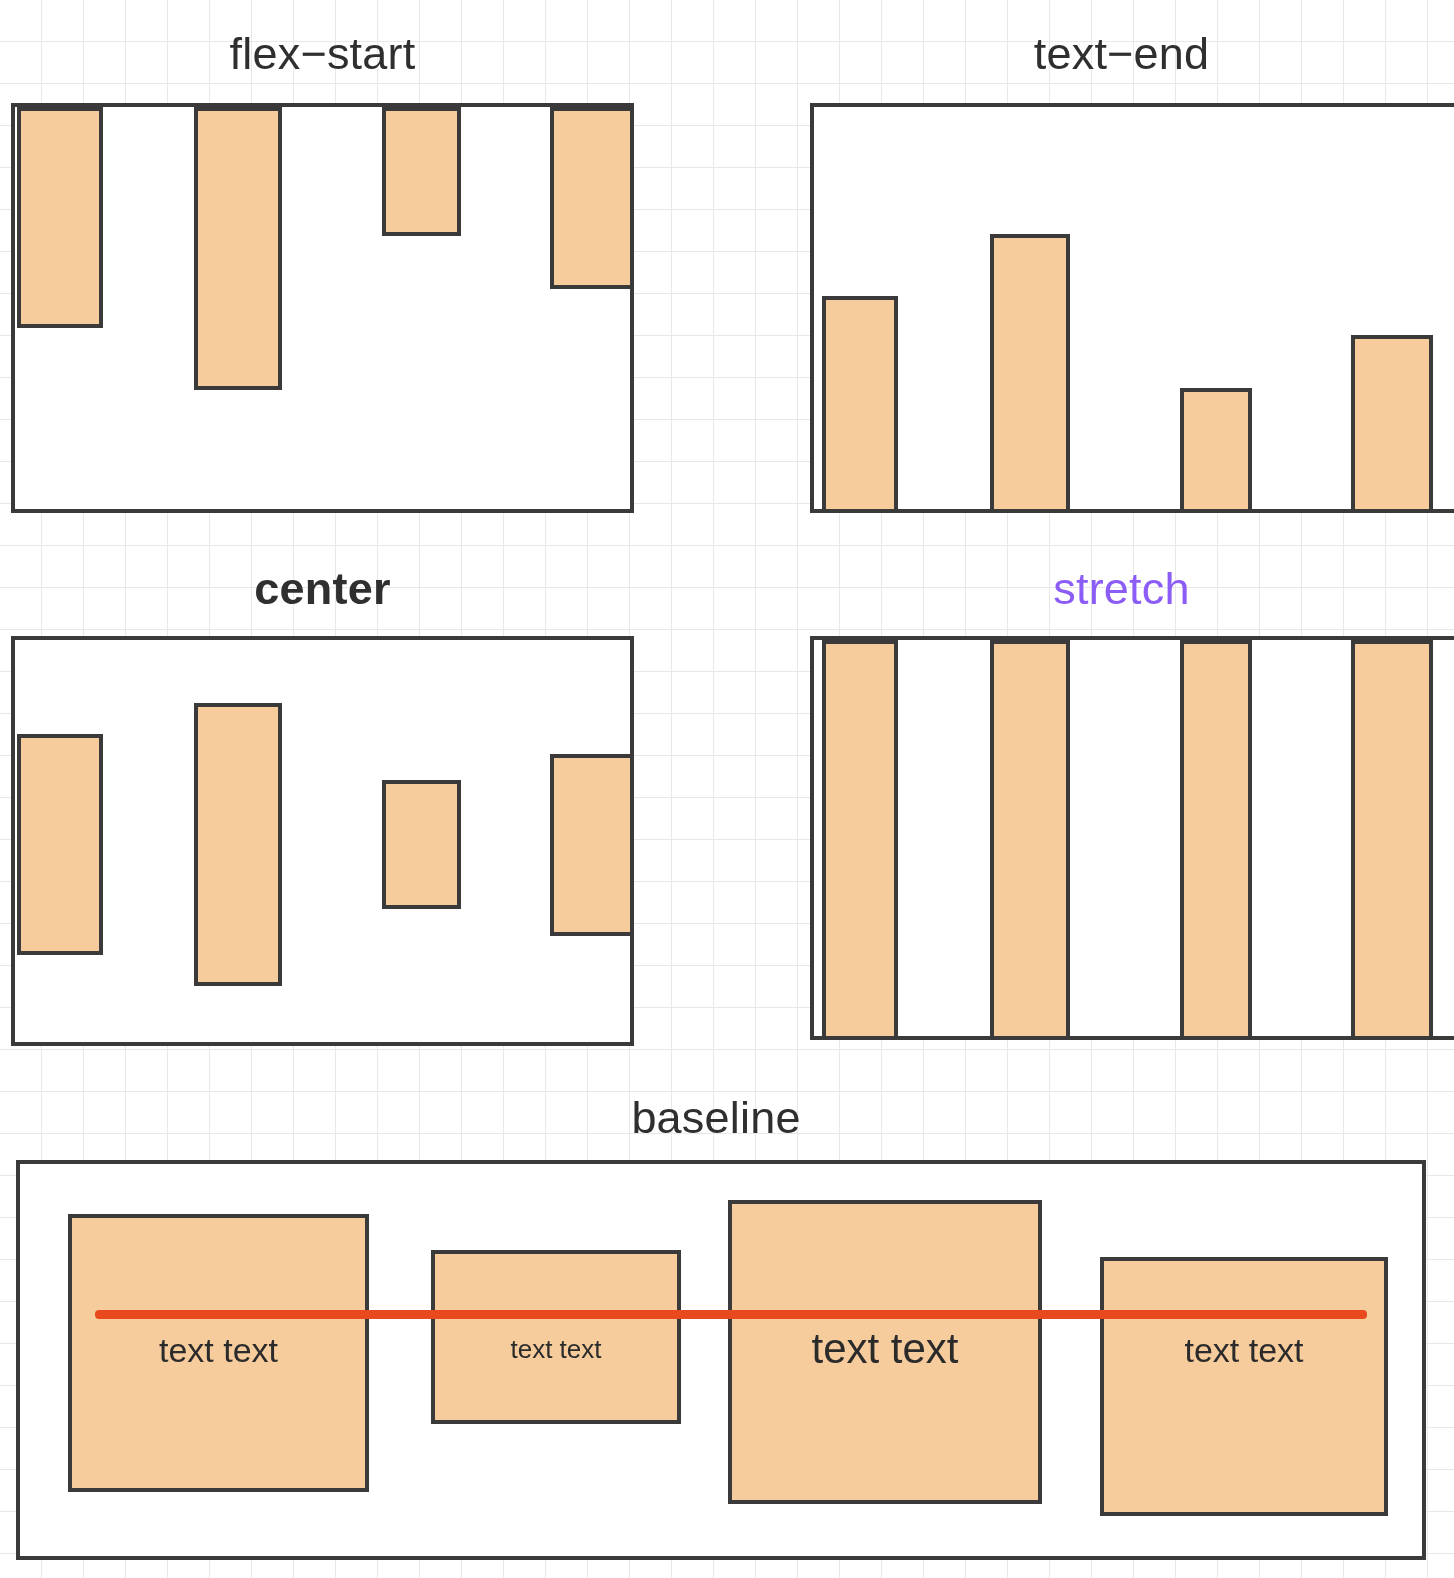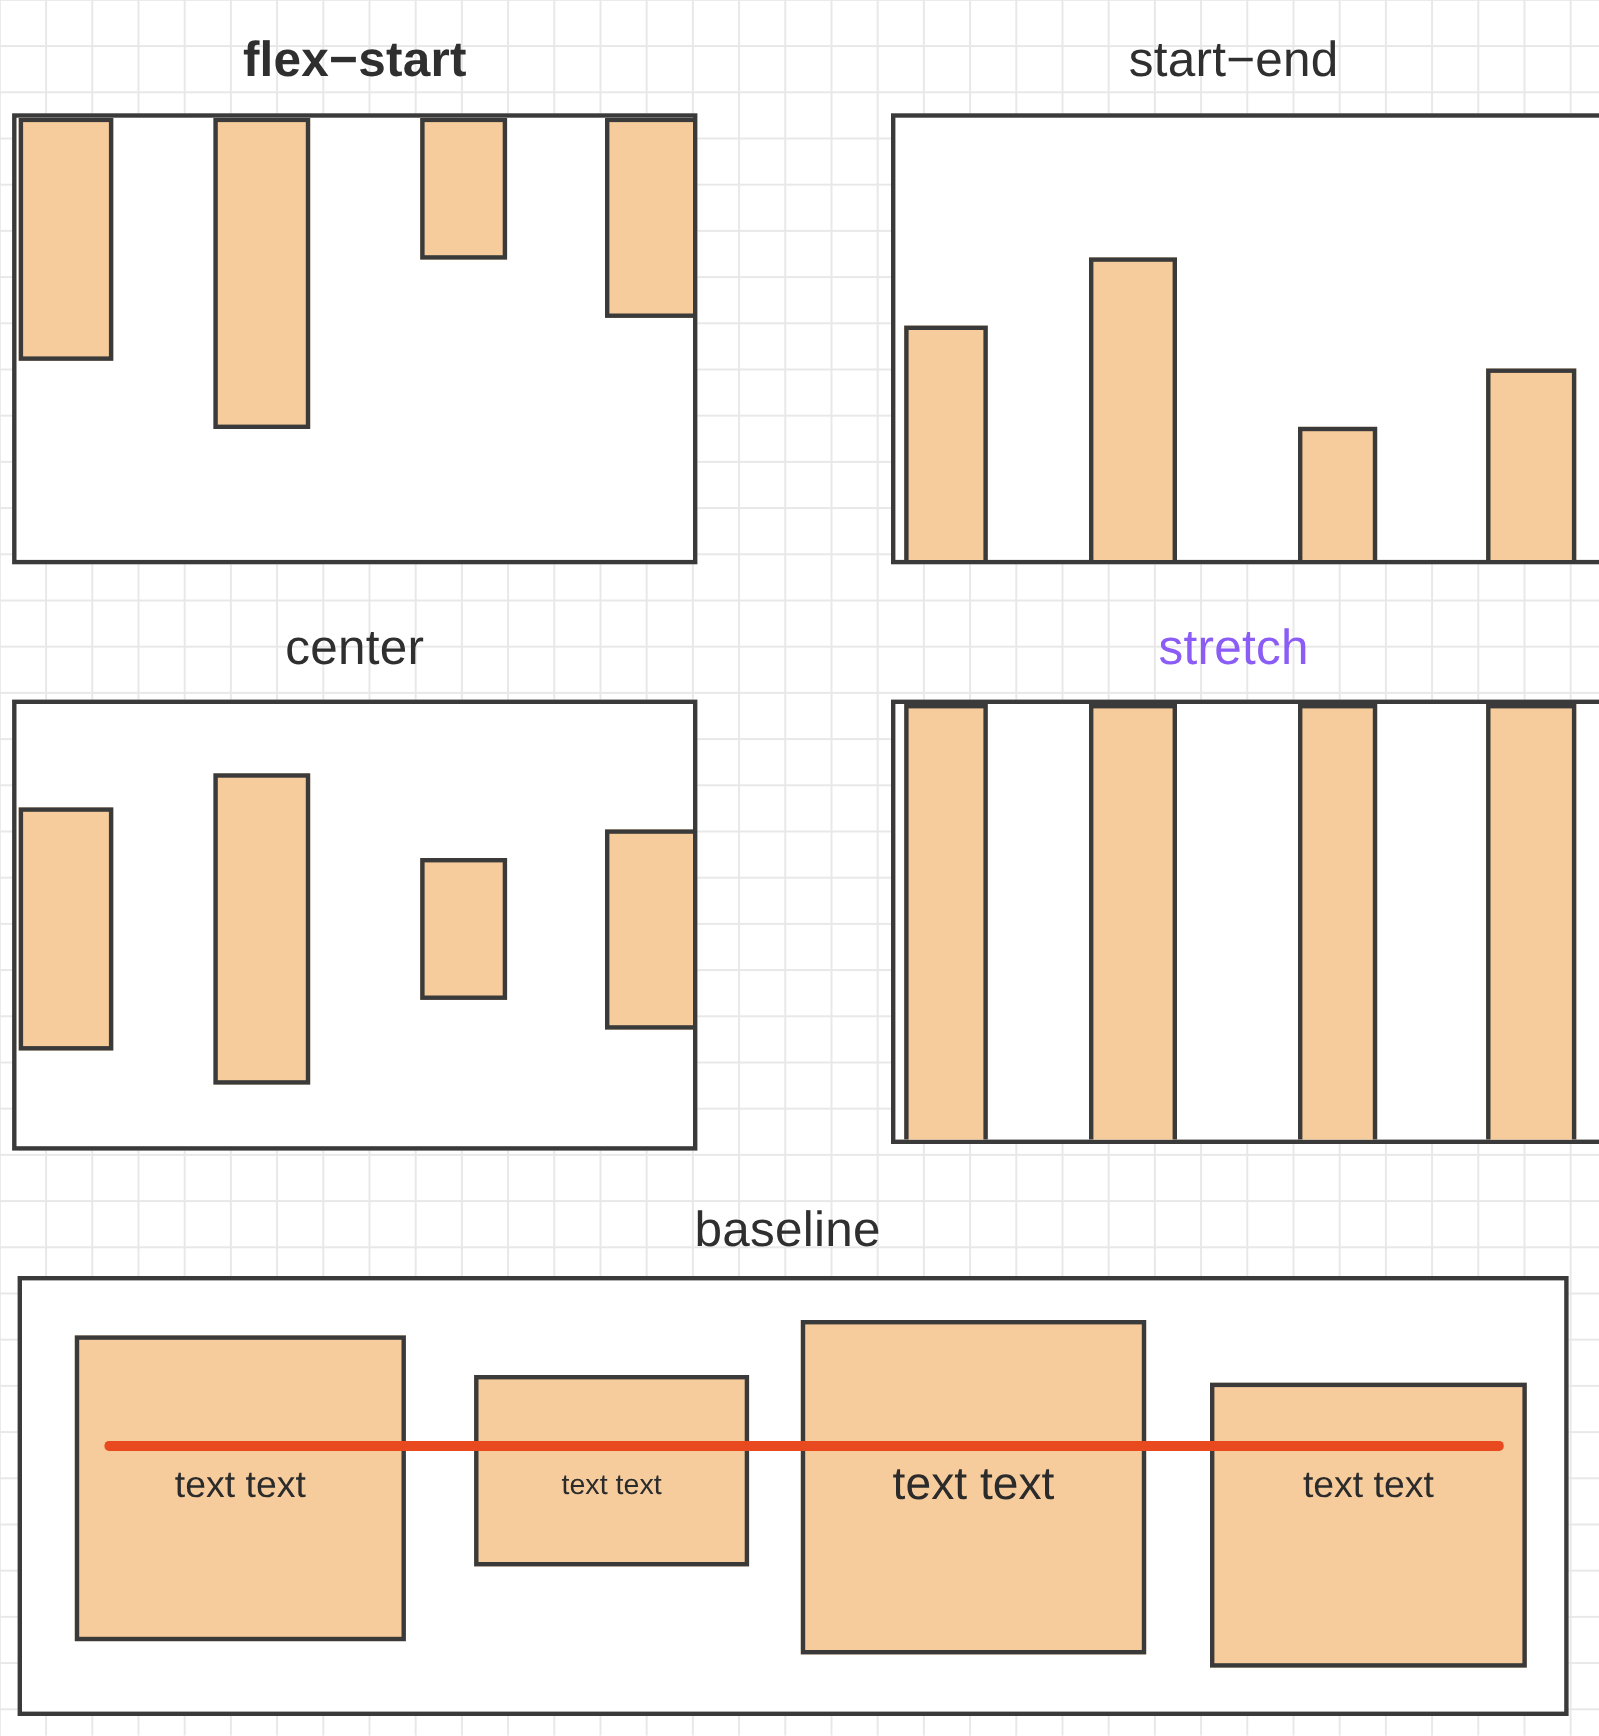--- a/index.html
+++ b/index.html
@@ -87,41 +87,41 @@
   }
 </style>
 </head>
 <body style="width: 1454px; height: 1578px; background: rgb(255, 255, 255);">
 
 <div id="paper" style="background-size: 42px 42px; background-image: linear-gradient(to right, rgb(232, 232, 232) 1.5px, transparent 1.5px), linear-gradient(rgb(232, 232, 232) 1.5px, transparent 1.5px);"></div>
 
 <div id="root">
 
   <div class="panel">
-    <div class="panel-title" style="left: 11px; top: 28px; width: 623px; color: rgb(47, 47, 47); font-weight: bold;">flex−start</div>
+    <div class="panel-title" style="left: 11px; top: 28px; width: 623px; color: rgb(47, 47, 47);">flex−start</div>
     <div class="box" style="left: 11px; top: 103px; width: 623px; height: 410px; border-color: rgb(58, 58, 58); background: rgb(255, 255, 255);">
       <div class="item" style="left: 2px; top: 0px; width: 86px; height: 221px; background: rgb(247, 204, 156); border-color: rgb(58, 58, 58);"></div>
       <div class="item" style="left: 179px; top: 0px; width: 88px; height: 283px; background: rgb(247, 204, 156); border-color: rgb(58, 58, 58);"></div>
       <div class="item" style="left: 367px; top: 0px; width: 79px; height: 129px; background: rgb(247, 204, 156); border-color: rgb(58, 58, 58);"></div>
       <div class="item" style="left: 535px; top: 0px; width: 86px; height: 182px; background: rgb(247, 204, 156); border-color: rgb(58, 58, 58);"></div>
     </div>
   </div>
 
   <div class="panel">
-    <div class="panel-title" style="left: 810px; top: 28px; width: 623px; color: rgb(47, 47, 47);">start−end</div>
+    <div class="panel-title" style="left: 810px; top: 28px; width: 623px; color: rgb(47, 47, 47);">text−end</div>
     <div class="box" style="left: 810px; top: 103px; width: 650px; height: 410px; border-color: rgb(58, 58, 58); background: rgb(255, 255, 255);">
       <div class="item" style="left: 8px; top: 189px; width: 76px; height: 221px; background: rgb(247, 204, 156); border-color: rgb(58, 58, 58);"></div>
       <div class="item" style="left: 176px; top: 127px; width: 80px; height: 283px; background: rgb(247, 204, 156); border-color: rgb(58, 58, 58);"></div>
       <div class="item" style="left: 366px; top: 281px; width: 72px; height: 129px; background: rgb(247, 204, 156); border-color: rgb(58, 58, 58);"></div>
       <div class="item" style="left: 537px; top: 228px; width: 82px; height: 182px; background: rgb(247, 204, 156); border-color: rgb(58, 58, 58);"></div>
     </div>
   </div>
 
   <div class="panel">
-    <div class="panel-title" style="left: 11px; top: 563px; width: 623px; color: rgb(47, 47, 47);">center</div>
+    <div class="panel-title" style="left: 11px; top: 563px; width: 623px; color: rgb(47, 47, 47); font-weight: bold;">center</div>
     <div class="box" style="left: 11px; top: 636px; width: 623px; height: 410px; border-color: rgb(58, 58, 58); background: rgb(255, 255, 255);">
       <div class="item" style="left: 2px; top: 94px; width: 86px; height: 221px; background: rgb(247, 204, 156); border-color: rgb(58, 58, 58);"></div>
       <div class="item" style="left: 179px; top: 63px; width: 88px; height: 283px; background: rgb(247, 204, 156); border-color: rgb(58, 58, 58);"></div>
       <div class="item" style="left: 367px; top: 140px; width: 79px; height: 129px; background: rgb(247, 204, 156); border-color: rgb(58, 58, 58);"></div>
       <div class="item" style="left: 535px; top: 114px; width: 86px; height: 182px; background: rgb(247, 204, 156); border-color: rgb(58, 58, 58);"></div>
     </div>
   </div>
 
   <div class="panel">
     <div class="panel-title" style="left: 810px; top: 563px; width: 623px; color: #8b5cf6;">stretch</div>

